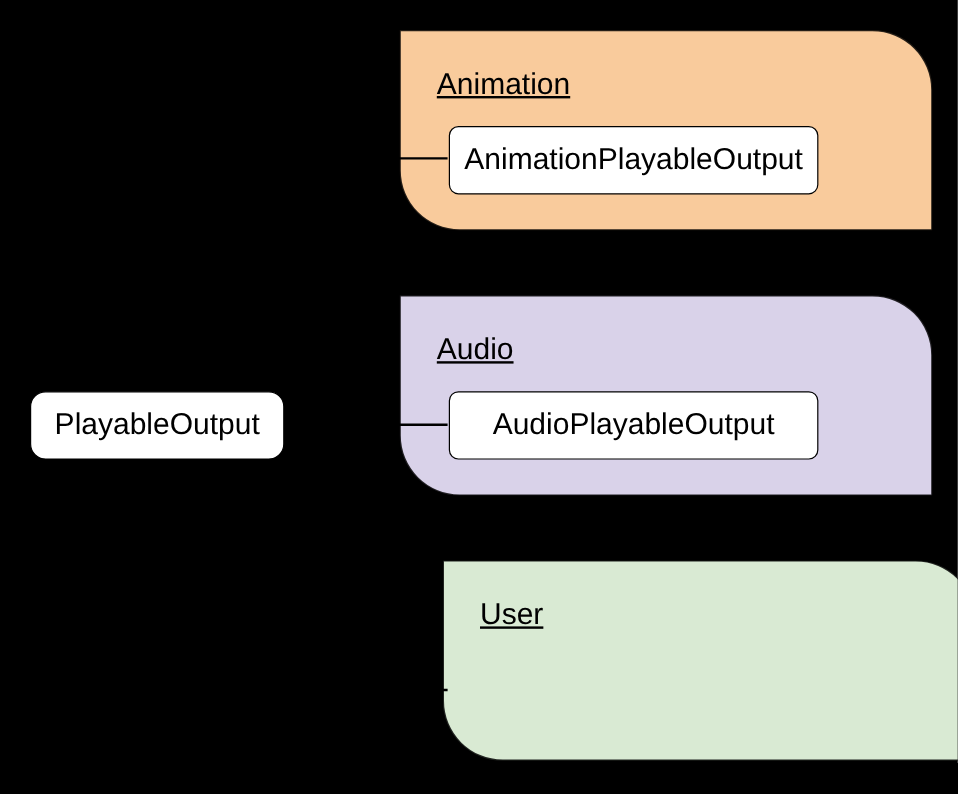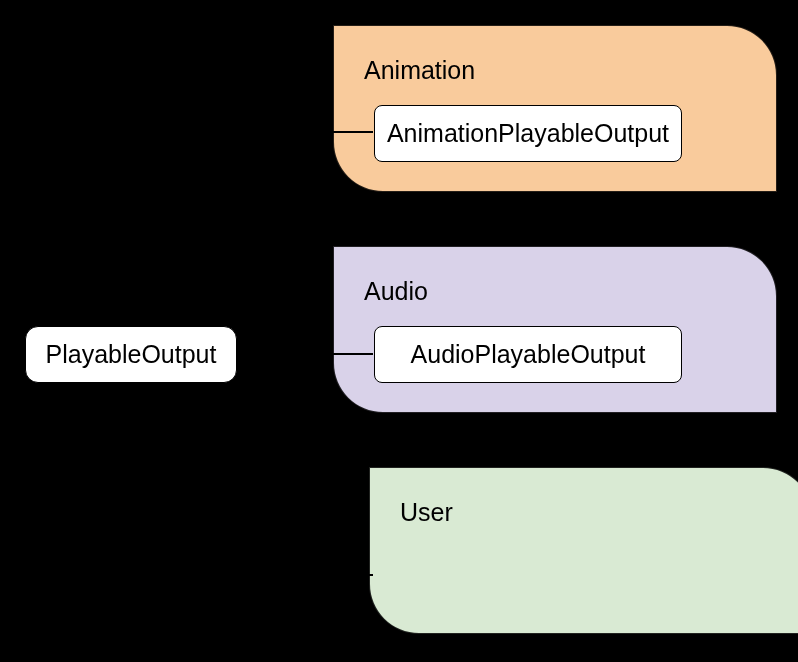--- a/index.html
+++ b/index.html
@@ -40,20 +40,21 @@
   .group-animation { top: 25px; }
   .group-audio     { top: 246px; }
   .group-user      { top: 467px; }
   .group-label {
     position: absolute;
     left: 30px;
     top: 31px;
     font-size: 25px;
     line-height: 26px;
     white-space: nowrap;
+    text-decoration: underline;
   }
   .node {
     position: absolute;
     background: #ffffff;
     border: 1.5px solid #000000;
     box-sizing: border-box;
     display: flex;
     align-items: center;
     justify-content: center;
     font-size: 25px;

